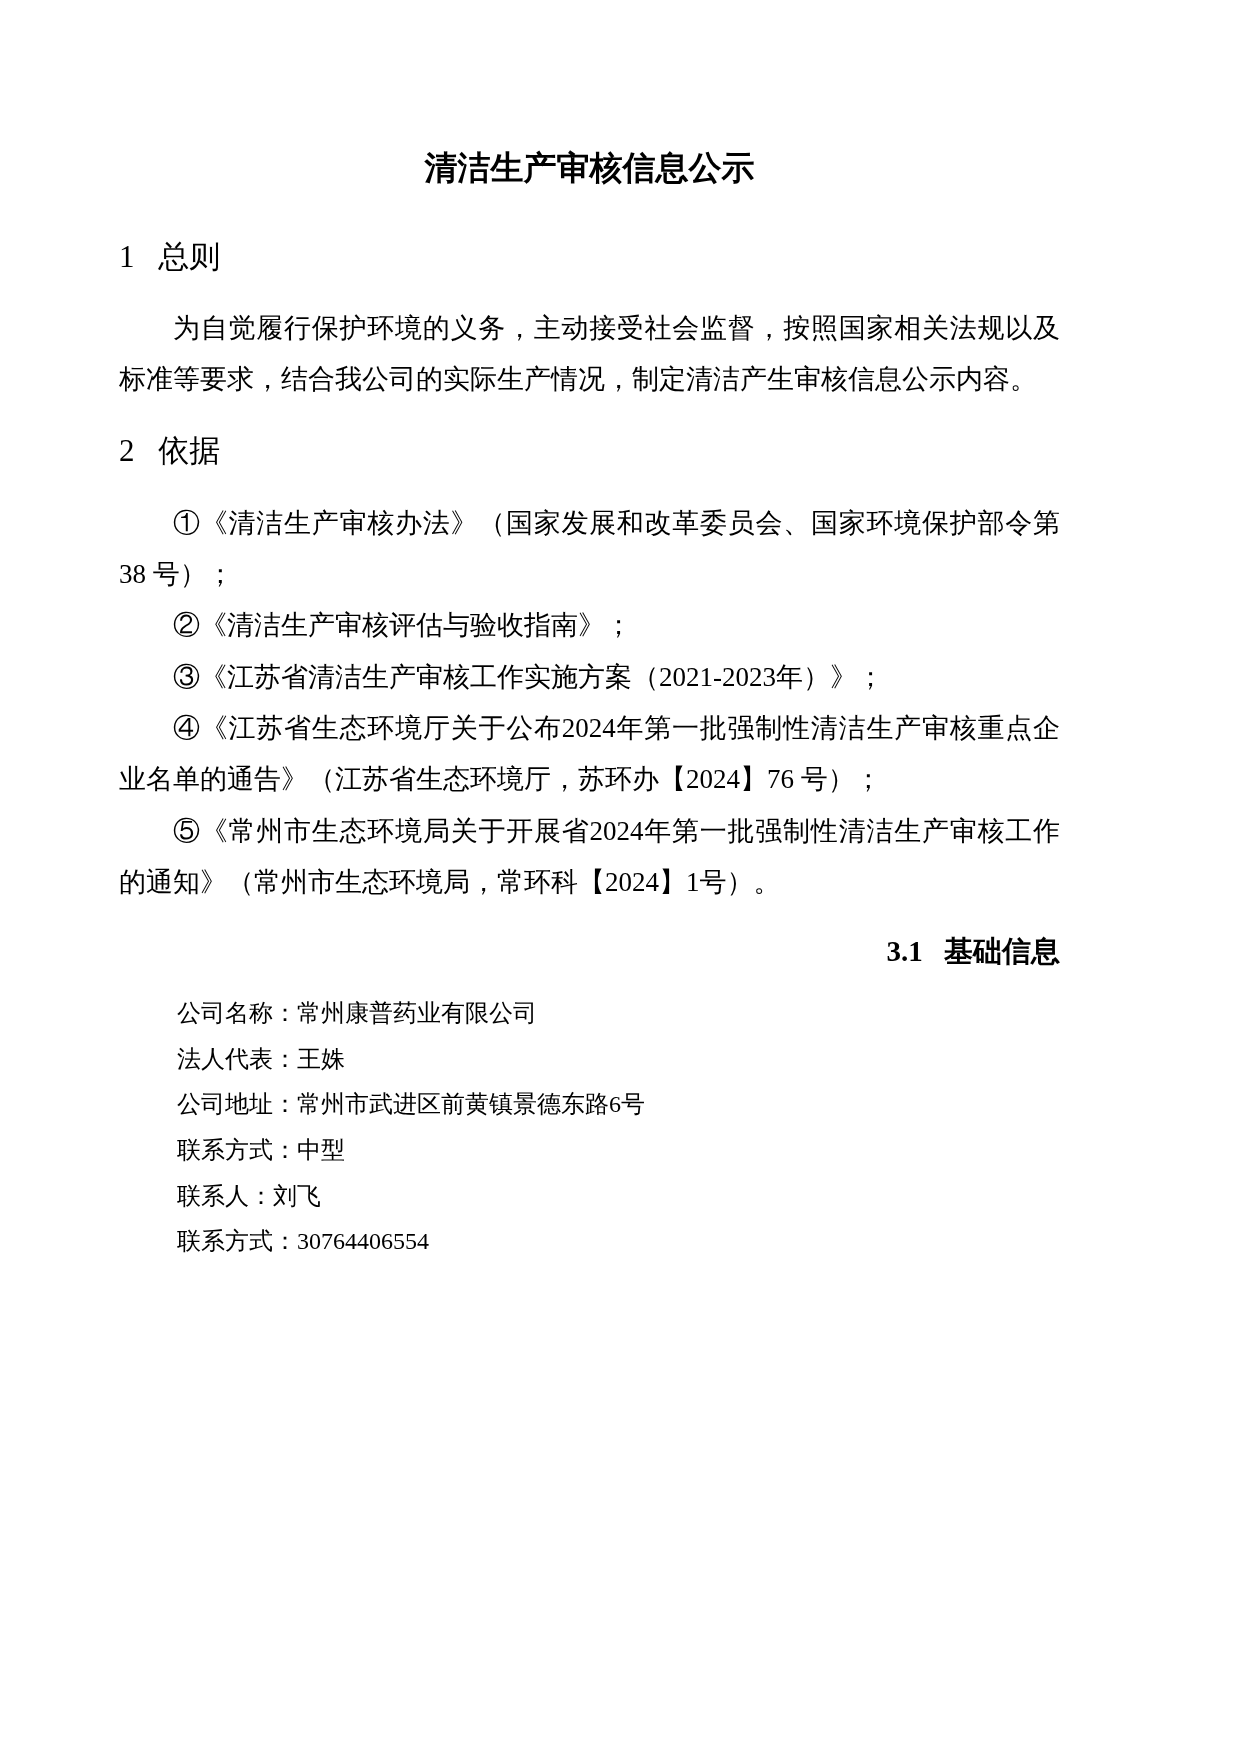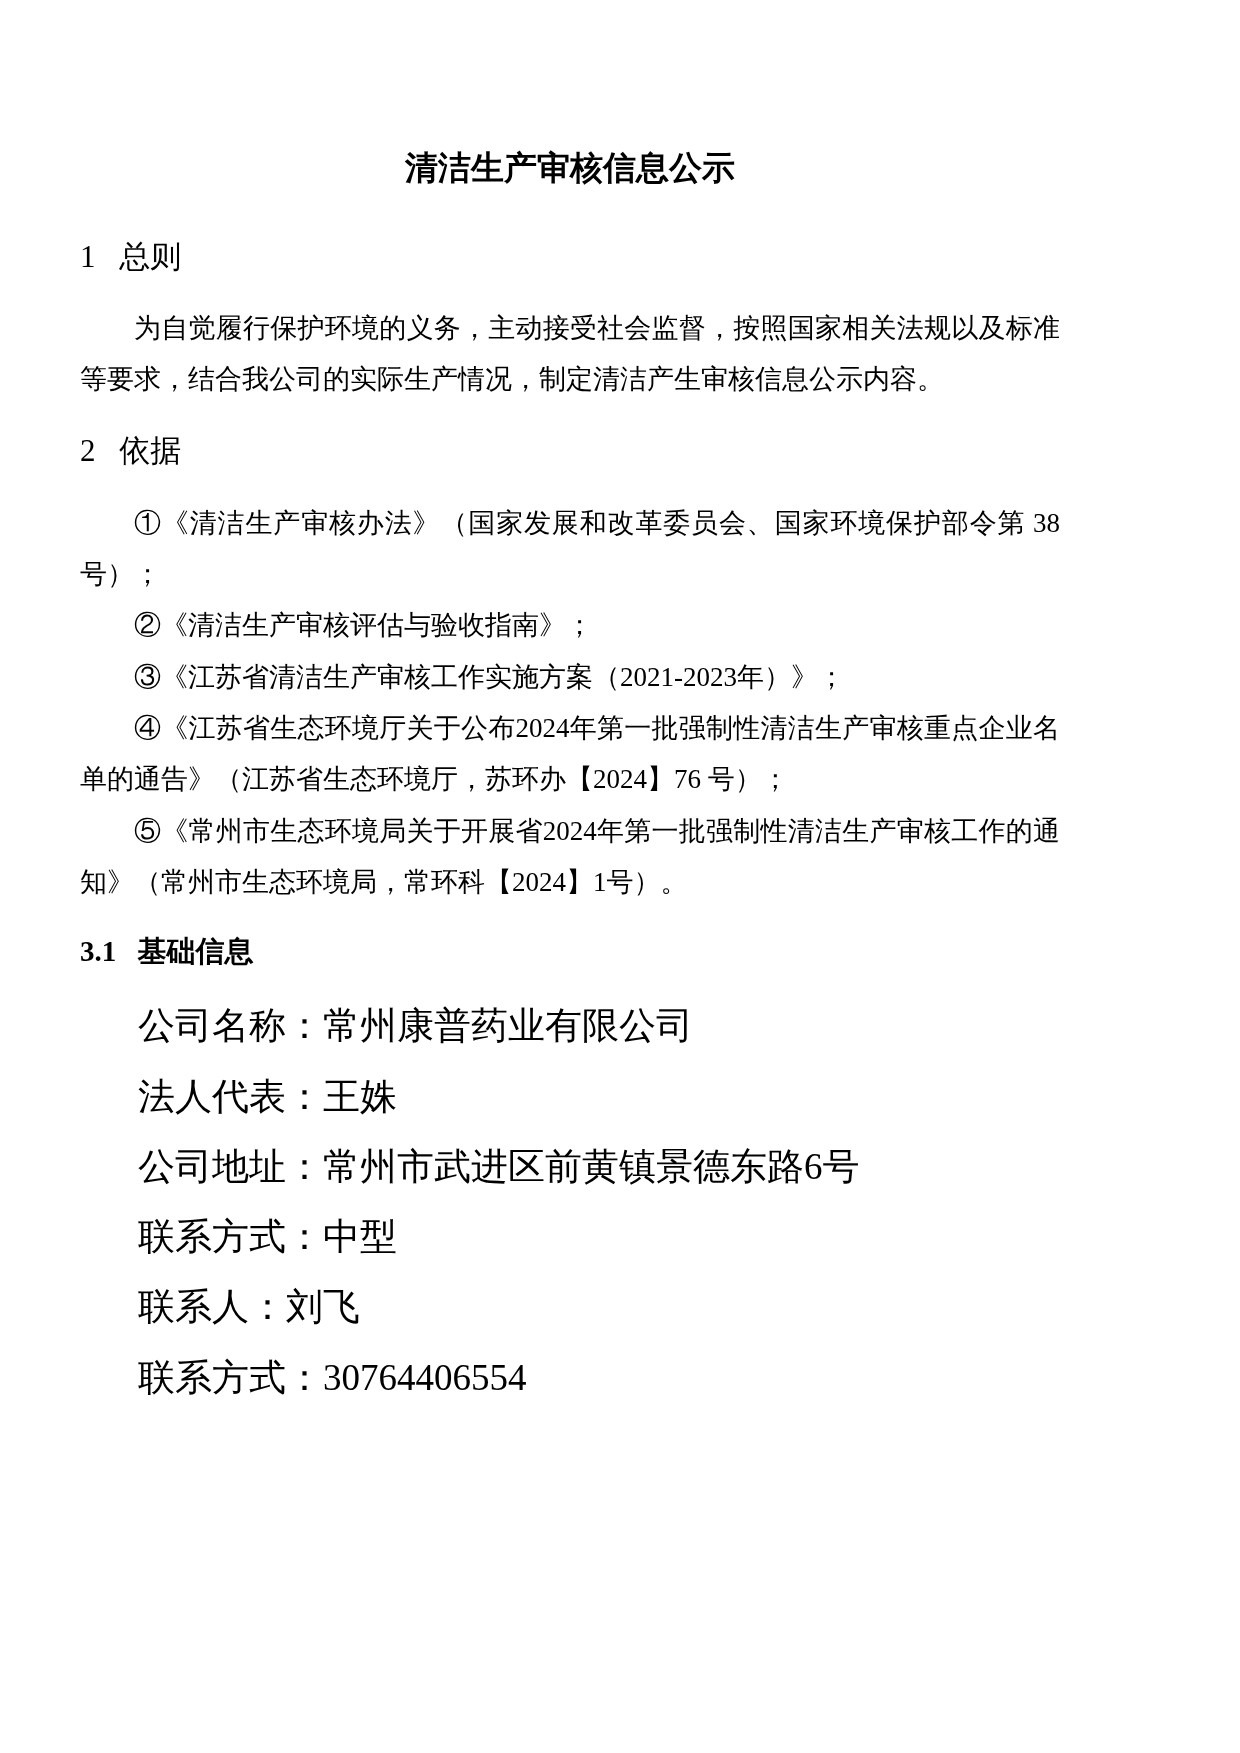--- a/index.html
+++ b/index.html
@@ -7,21 +7,21 @@
     padding: 0;
     background: #ffffff;
   }
   .page {
     position: relative;
     width: 1240px;
     height: 1753px;
     box-sizing: border-box;
     background: #ffffff;
     color: #000000;
-    padding: 146px 180px 0 80px;
+    padding: 146px 180px 0 119px;
     font-family: "Liberation Serif", "DejaVu Serif", serif;
     overflow: hidden;
   }
   .doc-title {
     font-size: 33px;
     font-weight: bold;
     text-align: center;
     line-height: 1.35;
     margin: 0 0 46px 0;
   }
@@ -33,34 +33,35 @@
   }
   .sec-heading .sec-num {
     display: inline-block;
     margin-right: 16px;
   }
   .sub-heading {
     font-size: 29px;
     font-weight: bold;
     line-height: 1.35;
     margin: 24px 0 20px 0;
+    text-align: right;
   }
   .sub-heading .sec-num {
     display: inline-block;
     margin-right: 14px;
   }
   .body-par {
     font-size: 27px;
     line-height: 1.9;
     text-align: justify;
     text-indent: 2em;
     margin: 0;
   }
   .info-field {
-    font-size: 37px;
+    font-size: 24px;
     line-height: 1.9;
     padding-left: 58px;
     margin: 0;
   }
 </style>
 </head>
 <body>
 
 <div class="page">
 

